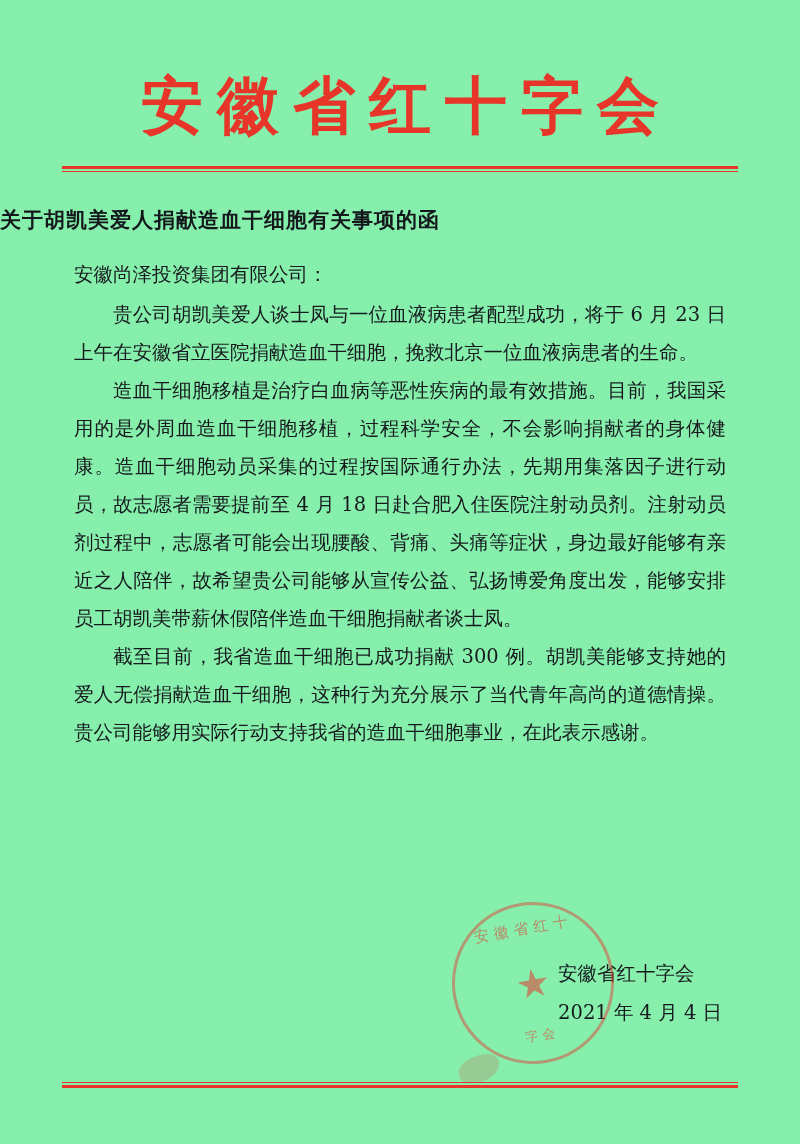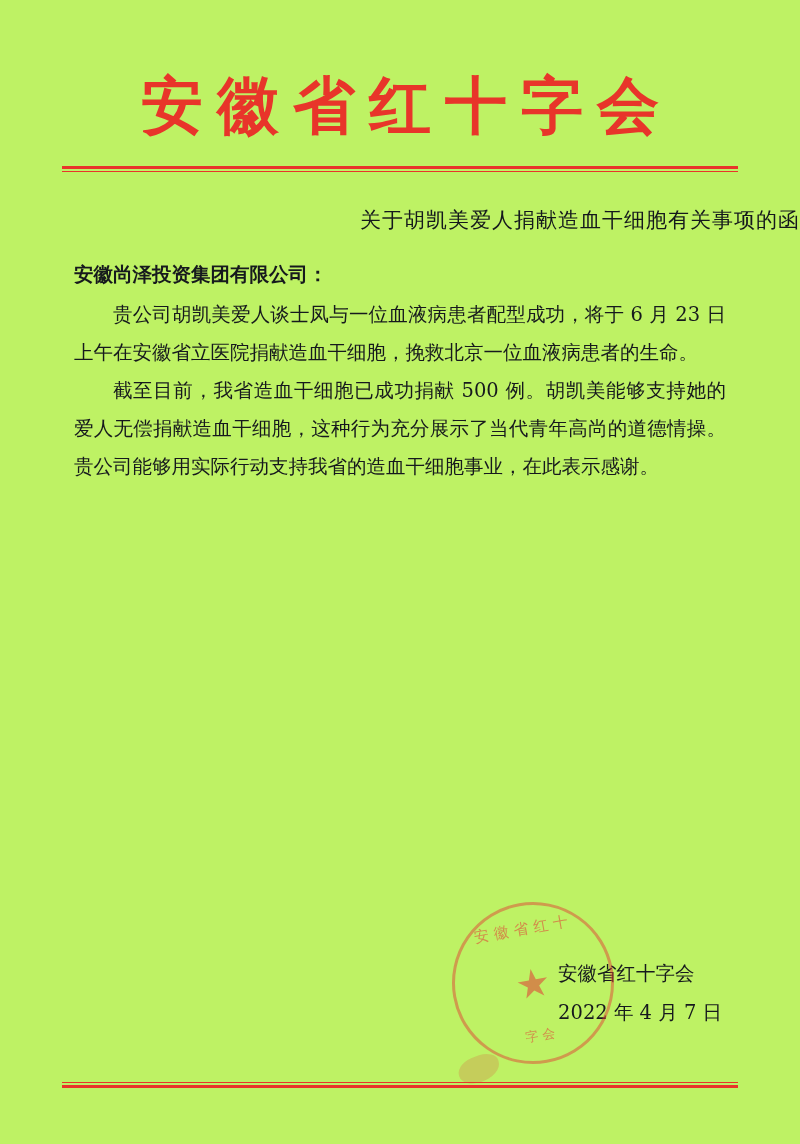--- a/index.html
+++ b/index.html
@@ -12,21 +12,21 @@
     height: 1144px;
     font-family: "DejaVu Serif", "Liberation Serif", serif;
     color: #111111;
     position: relative;
     overflow: hidden;
   }
 
   .page {
     position: absolute;
     inset: 0;
-    background: #bef264;
+    background: #86efac;
   }
 
   
   .letterhead {
     padding-top: 72px;
     text-align: center;
   }
   .org-title {
     font-family: "DejaVu Serif", "Liberation Serif", serif;
     font-size: 62px;
@@ -52,37 +52,36 @@
   .rule-thin {
     position: absolute;
     left: 0; right: 0; top: 5px;
     height: 1px;
     background: #e8352a;
   }
 
   
   .doc-title {
     margin-top: 34px;
-    text-align: right;
+    text-align: left;
     font-size: 21px;
-    font-weight: normal;
+    font-weight: bold;
     letter-spacing: 1px;
     color: #14181c;
   }
 
   .content {
     margin: 22px 74px 0 74px;
     font-size: 19.5px;
     line-height: 1.95;
     color: #16191d;
     text-align: justify;
   }
   .recipient {
     margin: 0 0 2px 0;
-    font-weight: bold;
   }
   .para {
     margin: 0;
     text-indent: 2em;
   }
   .contact {
     margin-top: 8px;
     text-indent: 2em;
   }
 
@@ -183,26 +182,27 @@
   <div class="rule-wrap">
     <div class="rule-thick"></div>
     <div class="rule-thin"></div>
   </div>
 
   <div class="doc-title">关于胡凯美爱人捐献造血干细胞有关事项的函</div>
 
   <div class="content">
     <p class="recipient">安徽尚泽投资集团有限公司：</p>
     <p class="para">贵公司胡凯美爱人谈士凤与一位血液病患者配型成功，将于 6 月 23 日上午在安徽省立医院捐献造血干细胞，挽救北京一位血液病患者的生命。</p>
-    <p class="para">截至目前，我省造血干细胞已成功捐献 500 例。胡凯美能够支持她的爱人无偿捐献造血干细胞，这种行为充分展示了当代青年高尚的道德情操。贵公司能够用实际行动支持我省的造血干细胞事业，在此表示感谢。</p>
+    <p class="para">造血干细胞移植是治疗白血病等恶性疾病的最有效措施。目前，我国采用的是外周血造血干细胞移植，过程科学安全，不会影响捐献者的身体健康。造血干细胞动员采集的过程按国际通行办法，先期用集落因子进行动员，故志愿者需要提前至 4 月 18 日赴合肥入住医院注射动员剂。注射动员剂过程中，志愿者可能会出现腰酸、背痛、头痛等症状，身边最好能够有亲近之人陪伴，故希望贵公司能够从宣传公益、弘扬博爱角度出发，能够安排员工胡凯美带薪休假陪伴造血干细胞捐献者谈士凤。</p>
+    <p class="para">截至目前，我省造血干细胞已成功捐献 300 例。胡凯美能够支持她的爱人无偿捐献造血干细胞，这种行为充分展示了当代青年高尚的道德情操。贵公司能够用实际行动支持我省的造血干细胞事业，在此表示感谢。</p>
   </div>
 
   <div class="sign-block">
     <div class="sign-line">安徽省红十字会</div>
-    <div class="sign-line">2022 年 4 月 7 日</div>
+    <div class="sign-line">2021 年 4 月 4 日</div>
   </div>
 
   <div class="seal">
     <div class="seal-inner"></div>
     <div class="seal-text">安徽省红十</div>
     <div class="seal-star">★</div>
     <div class="seal-text bottom">字会</div>
   </div>
   <div class="seal-smudge"></div>
 

